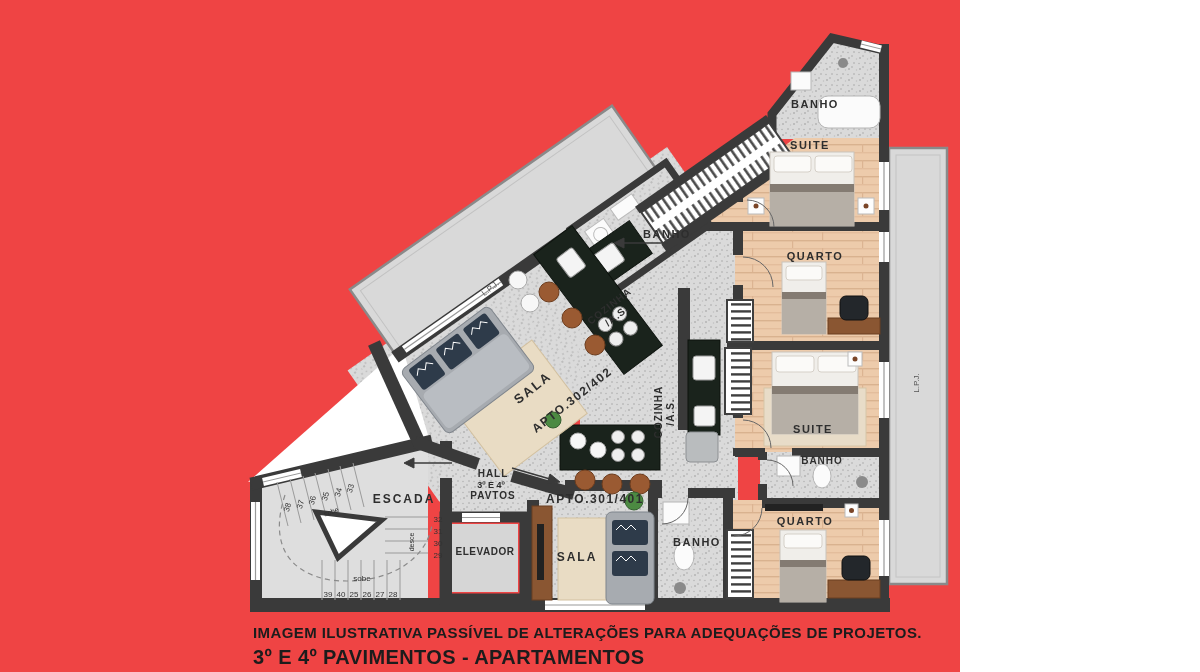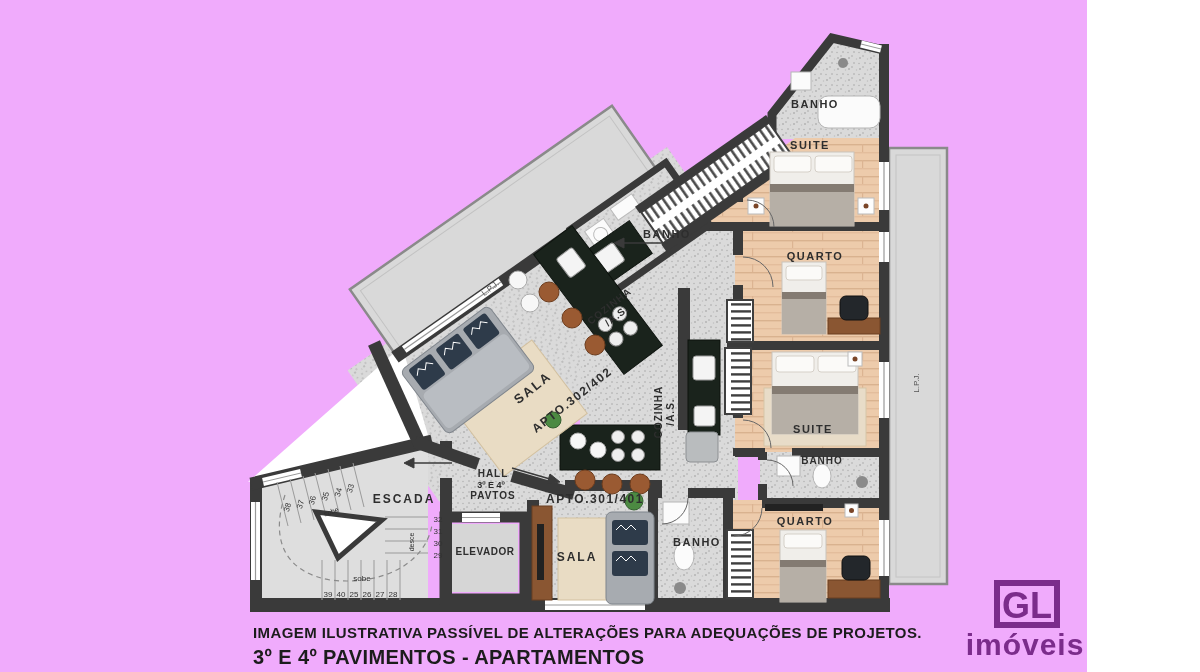--- a/index.html
+++ b/index.html
@@ -1,16 +1,16 @@
 <!DOCTYPE html>
 <html><head>
 <meta charset="utf-8">
 <style>
   html,body{margin:0;padding:0;background:#ffffff;}
-  .page{position:relative;width:1087px;height:672px;background:#f0abfc;overflow:hidden;
+  .page{position:relative;width:960px;height:672px;background:#ef4444;overflow:hidden;
         font-family:"Liberation Sans", sans-serif;}
   svg{display:block}
   text{font-family:"Liberation Sans", sans-serif;fill:#2e2e2e;}
   .room-lbl{font-weight:700;letter-spacing:1.5px;font-size:11px;}
   .small-lbl{font-weight:700;letter-spacing:1px;font-size:10px;}
   .tiny{font-size:8px;font-weight:400;fill:#333;letter-spacing:0;}
   .foot1{font-size:15px;font-weight:700;fill:#1c1c1c;letter-spacing:.4px;}
   .foot2{font-size:20px;font-weight:700;fill:#1c1c1c;letter-spacing:.4px;}
   .logo-t{font-weight:800;}
 </style>

